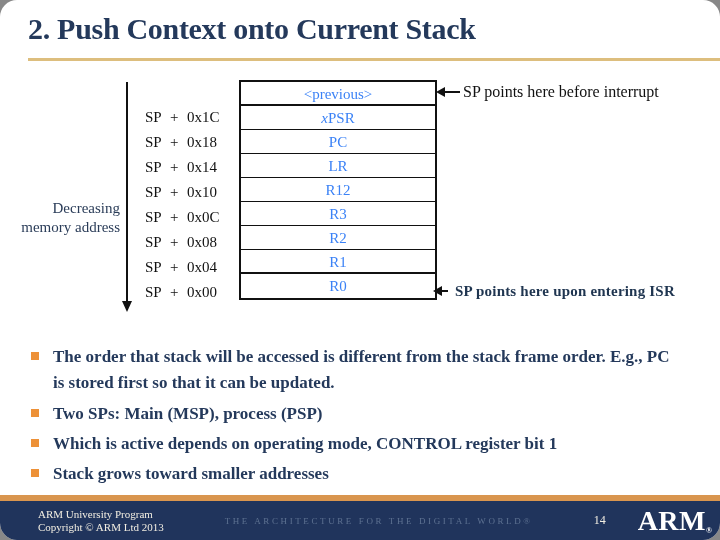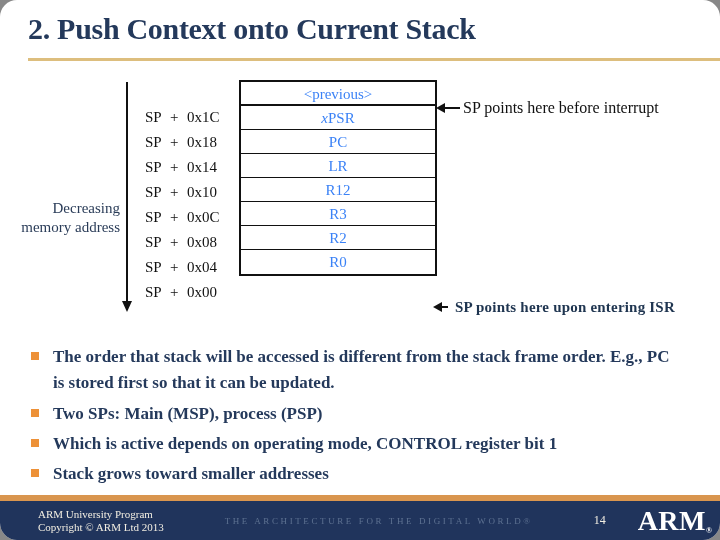--- a/index.html
+++ b/index.html
@@ -29,21 +29,21 @@
   .sp-labels{position:absolute;left:145px;top:105px;}
   .sp-label{height:25px;line-height:25px;font-size:15px;color:#111;word-spacing:5px;white-space:nowrap;}
   .stack-table{position:absolute;left:239px;top:80px;width:194px;border:2px solid #111;background:#fff;box-sizing:content-box;}
   .cell{
     height:24px;line-height:24px;border-bottom:1px solid #111;
     font-size:15px;color:#3b82f6;text-align:center;white-space:nowrap;overflow:hidden;box-sizing:border-box;
   }
   .cell.thick{border-bottom-width:2px;}
   .cell:last-child{border-bottom:none;}
   .cell i{font-style:italic;}
-  .annot{position:absolute;display:flex;align-items:center;white-space:nowrap;margin-top:16px;}
+  .annot{position:absolute;display:flex;align-items:center;white-space:nowrap;}
   .annot-before{left:436px;top:81px;height:22px;gap:3px;}
   .annot-after{left:433px;top:280px;height:22px;gap:7px;}
   .h-arrow{display:inline-flex;align-items:center;}
   .h-arrow .head{
     width:0;height:0;border-top:5px solid transparent;border-bottom:5px solid transparent;
     border-right:9px solid #111;
   }
   .h-arrow .line{height:2px;background:#111;}
   .h-arrow.long .line{width:15px;}
   .h-arrow.short .line{width:6px;}
@@ -100,20 +100,21 @@
         <div class="sp-label">SP + 0x00</div>
       </div>
     <div class="stack-table" id="stack-table">
         <div class="cell thick">&lt;previous&gt;</div>
         <div class="cell"><i>x</i>PSR</div>
         <div class="cell">PC</div>
         <div class="cell">LR</div>
         <div class="cell">R12</div>
         <div class="cell">R3</div>
         <div class="cell">R2</div>
+        <div class="cell thick">R1</div>
         <div class="cell">R0</div>
       </div>
 
     <div class="annot annot-before">
       <span class="h-arrow long">
           <span class="head"></span>
           <span class="line"></span>
         </span>
       <span class="annot-text black">SP points here before interrupt</span>
     </div>

